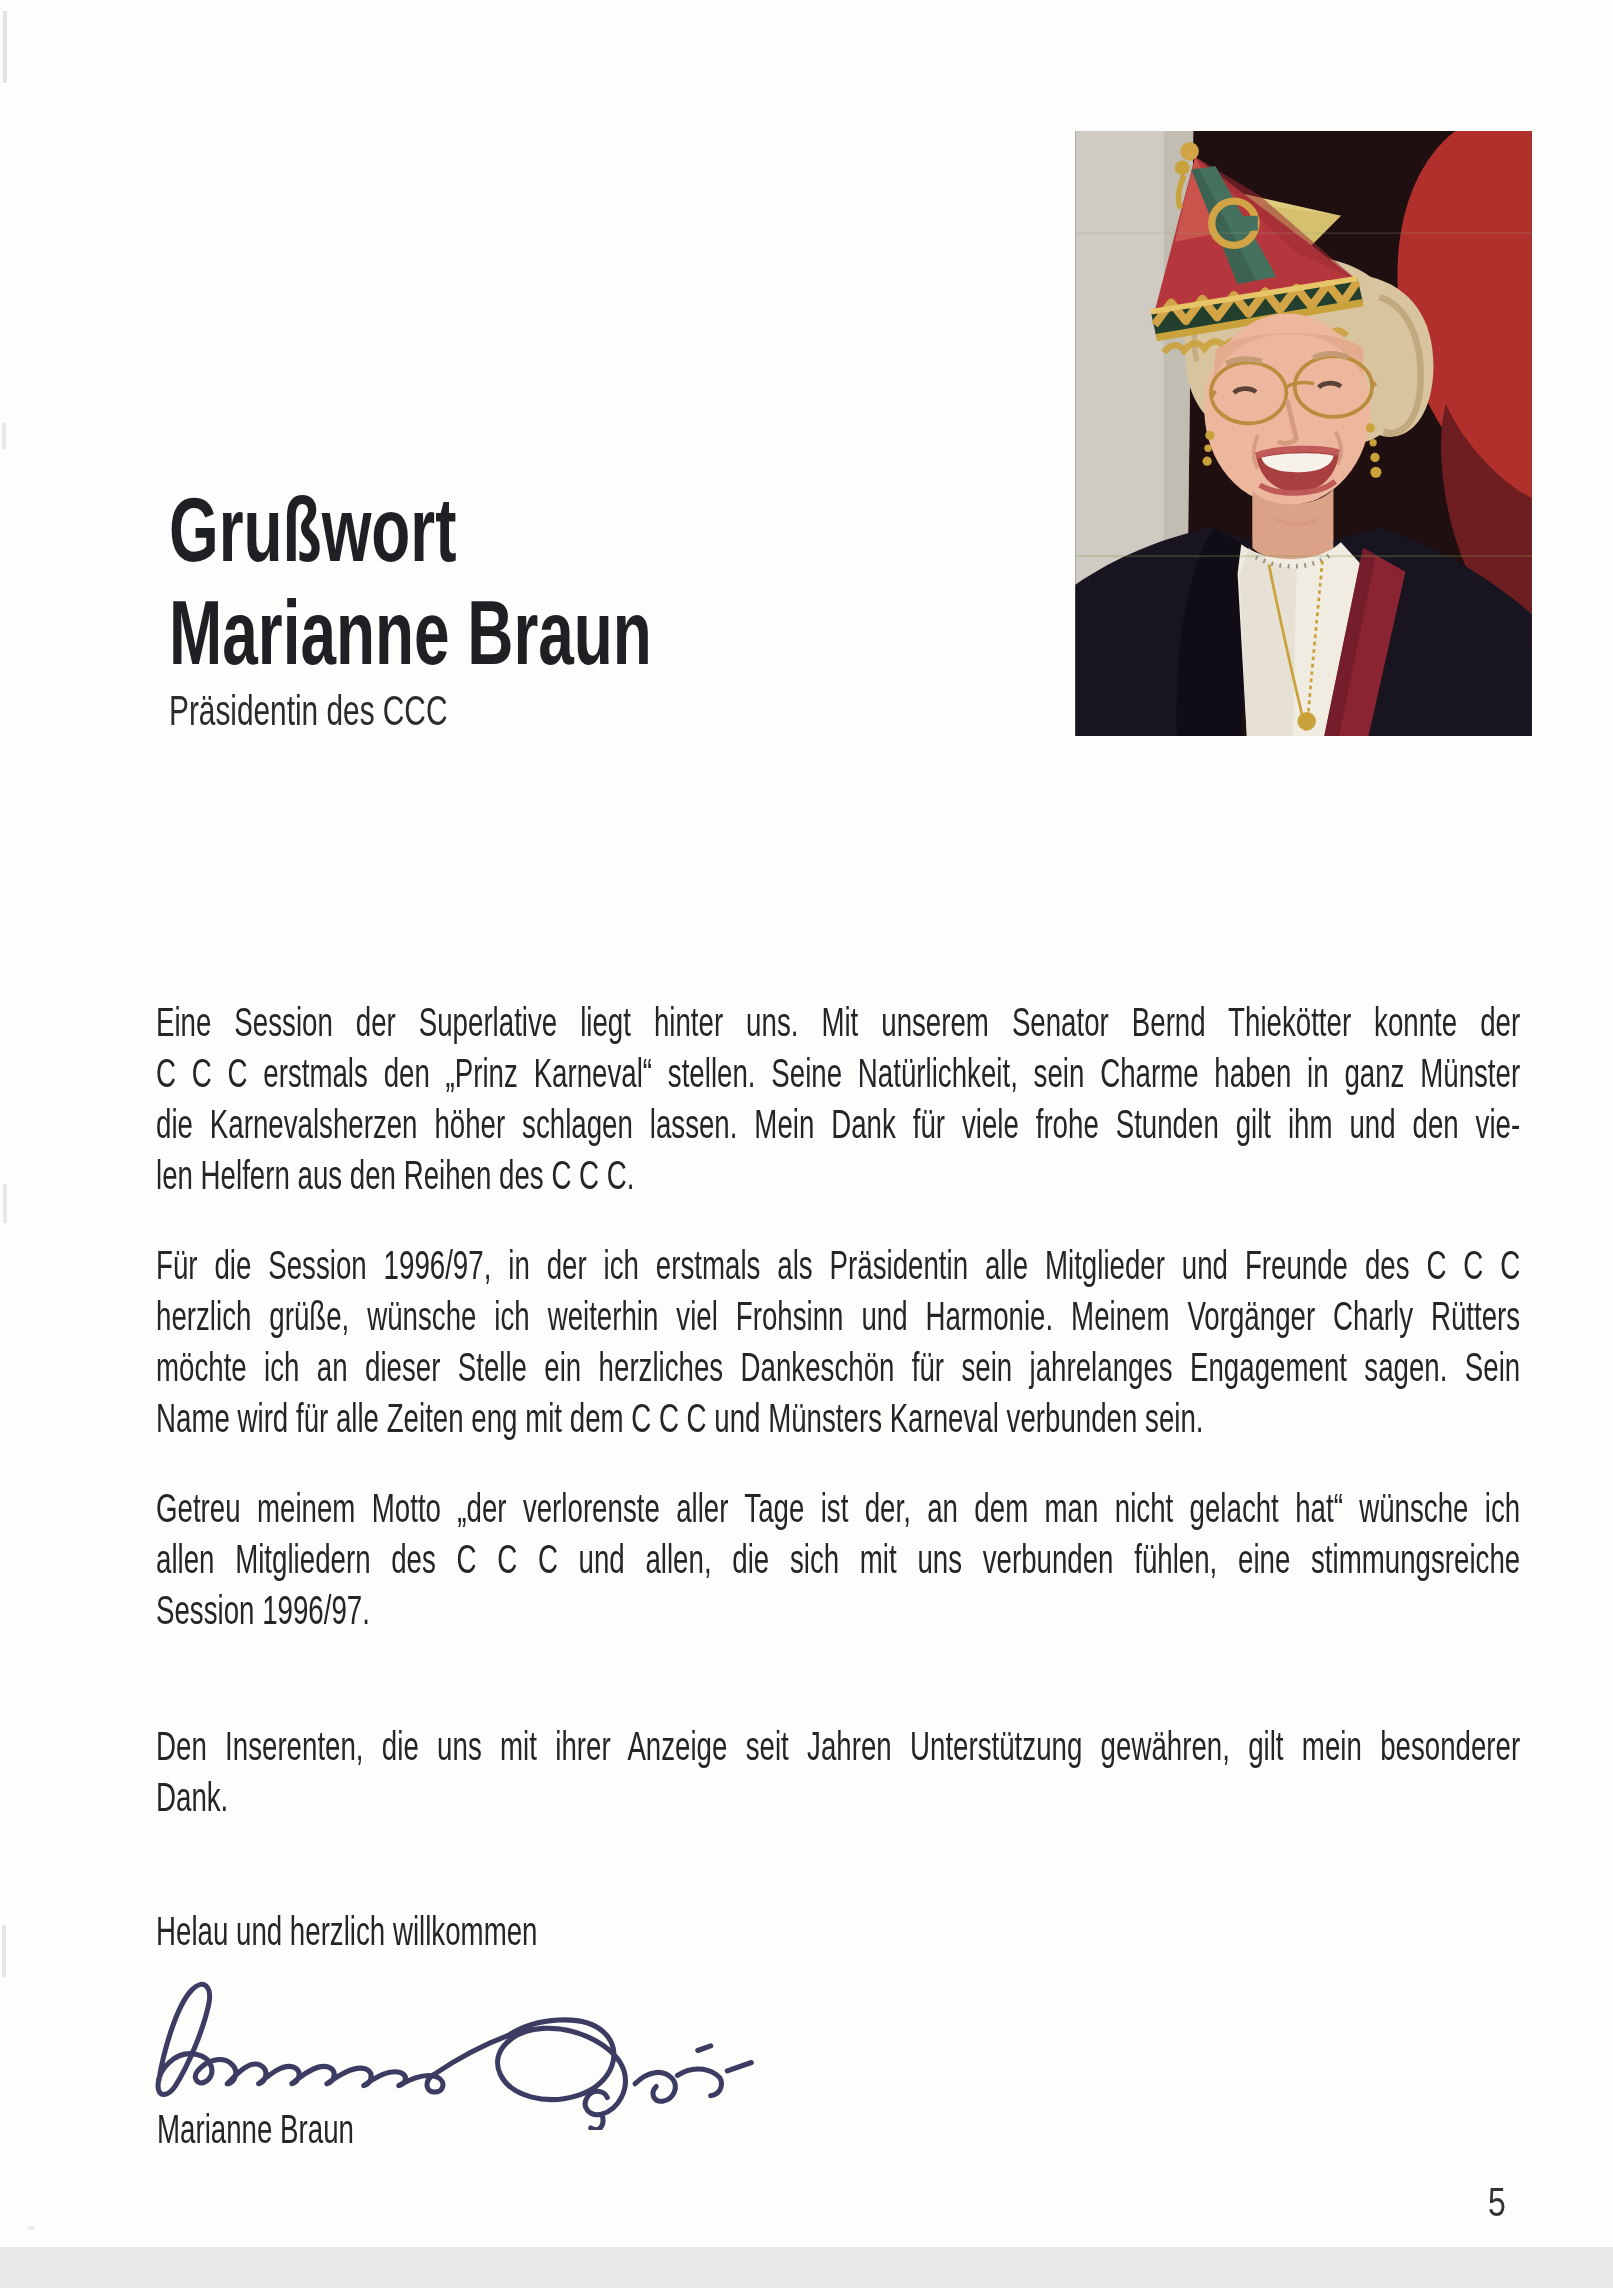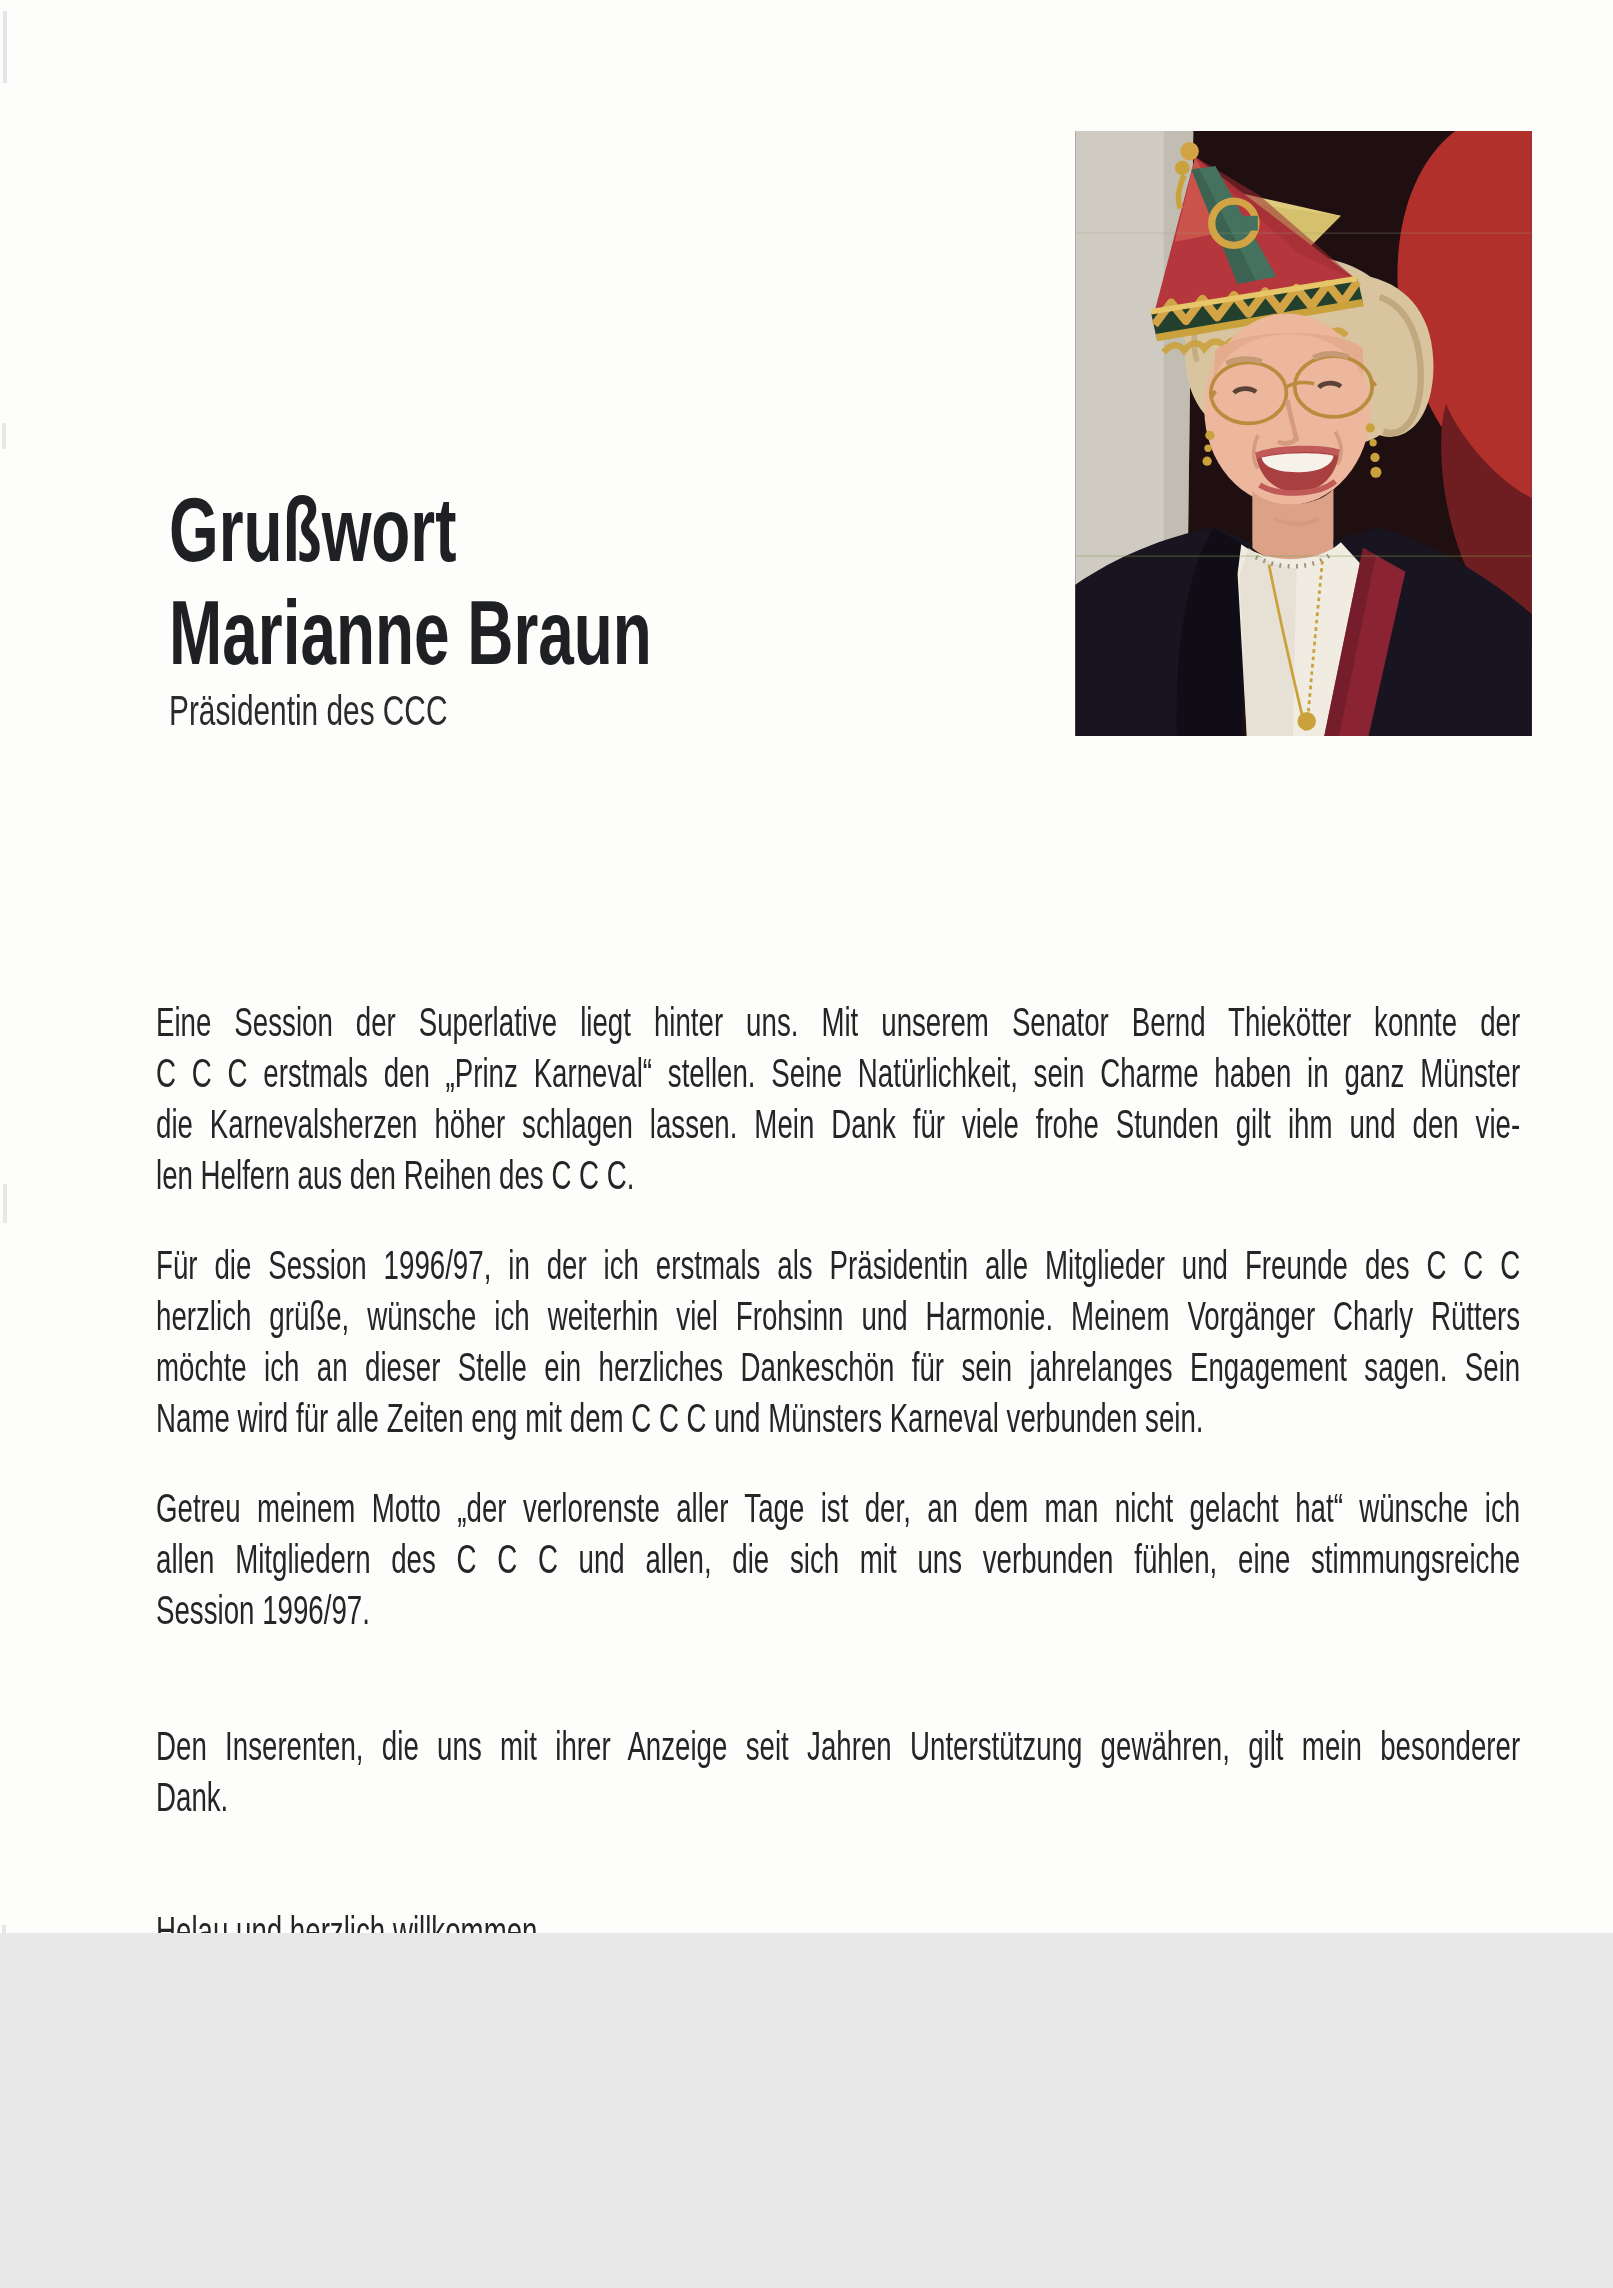--- a/index.html
+++ b/index.html
@@ -1,18 +1,18 @@
 <!DOCTYPE html>
 <html lang="de" style="font-size:14.8px"><head>
 <meta charset="utf-8">
 <style>
   html,body{margin:0;padding:0;background:#e8e8e8;}
   .page{
     position:relative;
-    width:1613px;height:1933px;
+    width:1613px;height:2247px;
     background:#fdfdfc;
     overflow:hidden;
     font-family:"Liberation Sans","DejaVu Sans",sans-serif;
     color:#222;
   }
   
   .header-text{
     position:absolute;left:169px;top:479px;width:1200px;
     transform:scaleX(0.71);transform-origin:left top;
   }

